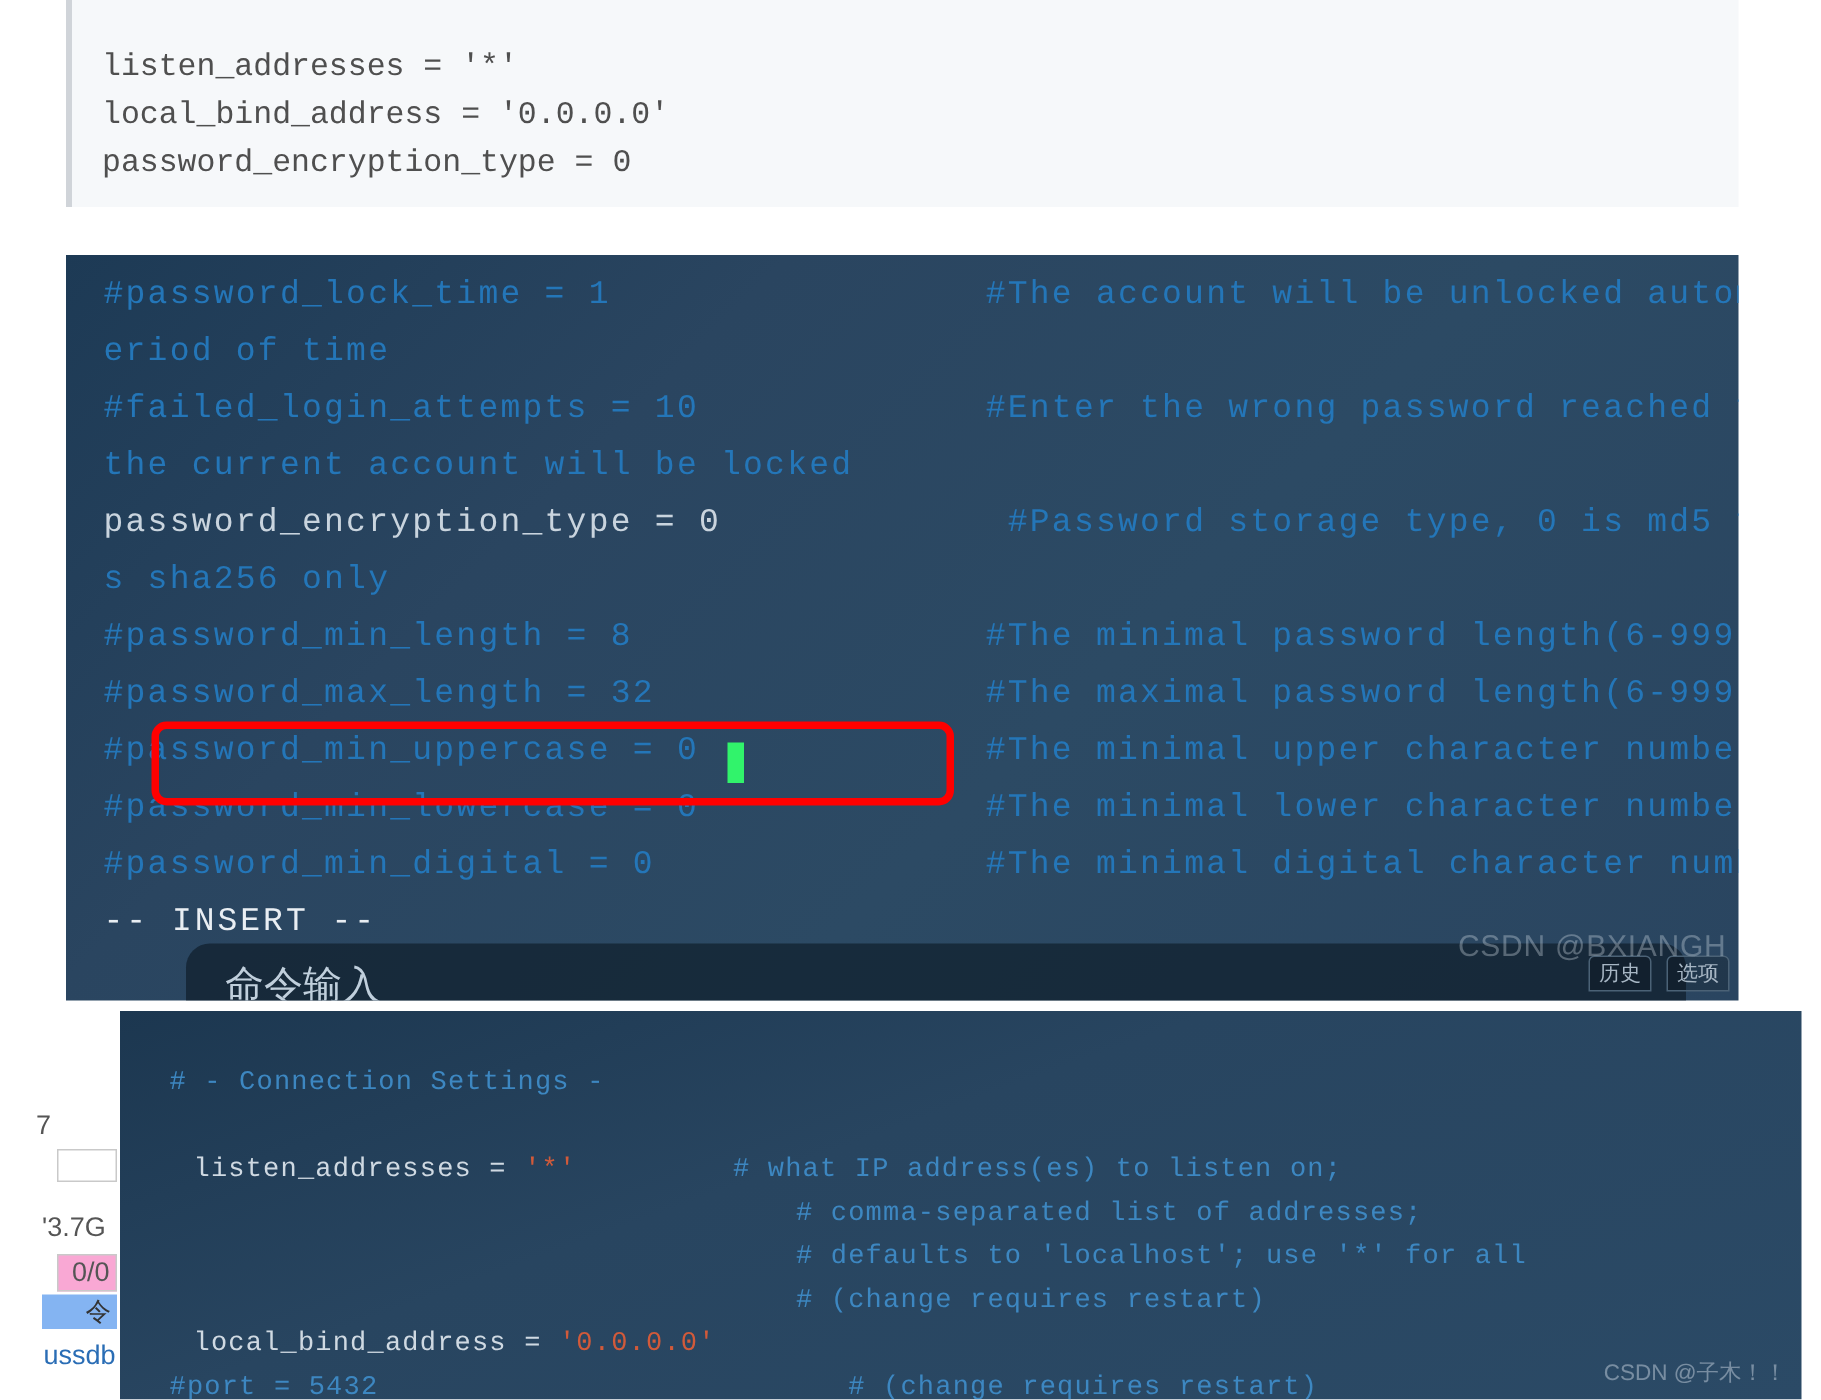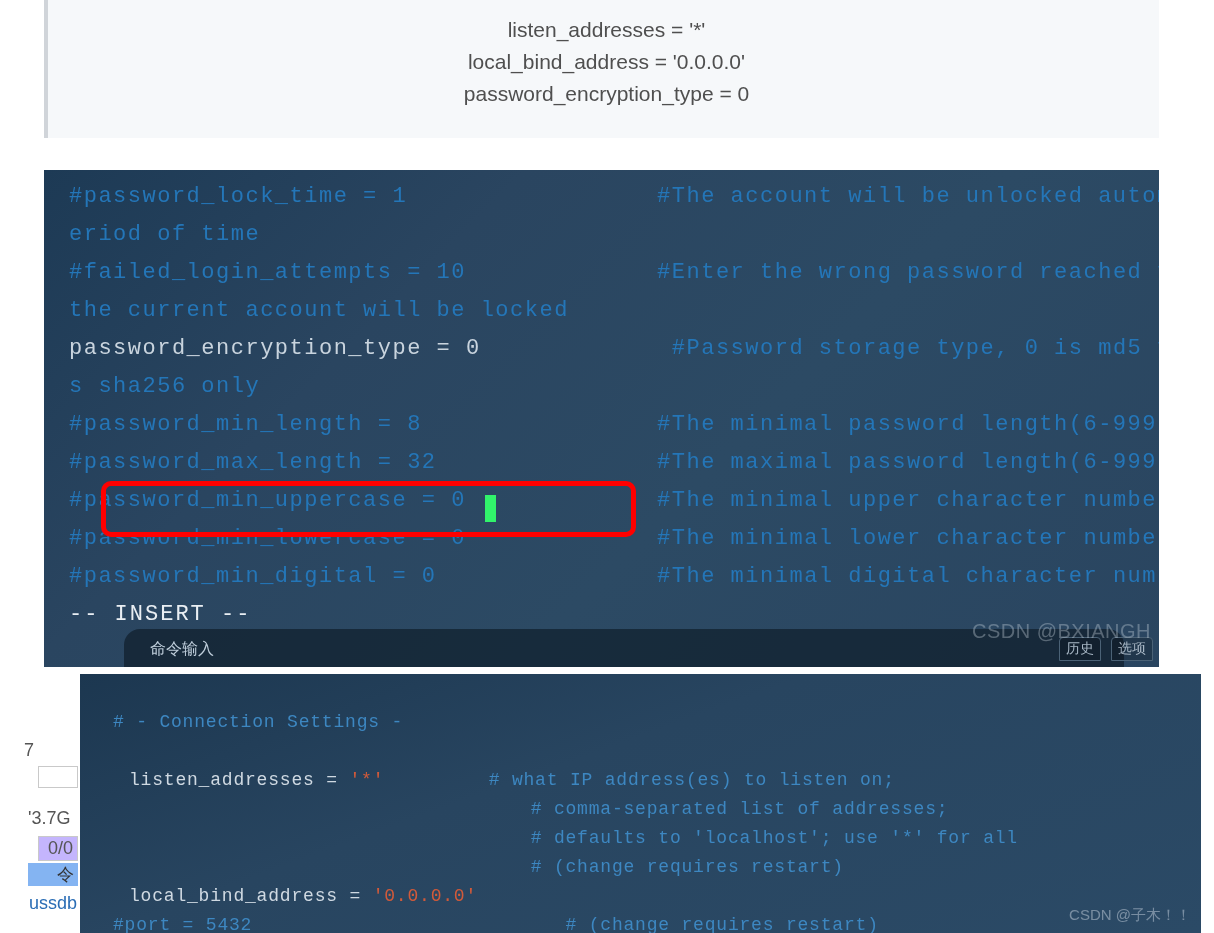--- a/index.html
+++ b/index.html
@@ -14,26 +14,25 @@
 
   
   .top-block {
     position: absolute;
     left: 44px;
     top: 0px;
     width: 1115px;
     height: 138px;
     background: #f6f8fa;
     border-left: 4px solid #d0d4d9;
-    padding: 14px 14px 14px 20px;
-    font-family: Liberation Sans, sans-serif;
+    padding: 30px 14px 14px 20px;
+    font-family: Liberation Mono, monospace;
     font-size: 21px;
     line-height: 32px;
     color: #4f4f4f;
-    text-align: center;
   }
 
   
   .term1 {
     position: absolute;
     left: 44px;
     top: 170px;
     width: 1115px;
     height: 497px;
     background: linear-gradient(135deg, #1d3a55 0%, #2a4560 30%, #2c4a64 60%, #2a4560 100%);
@@ -75,21 +74,21 @@
   }
   .input-popup {
     position: absolute;
     left: 80px;
     bottom: -12px;
     width: 1000px;
     height: 50px;
     background: rgba(8,18,28,0.55);
     border-radius: 16px 16px 0 0;
     color: #c0cfdc;
-    font-size: 16px;
+    font-size: 26px;
     padding: 10px 26px;
     overflow: hidden;
     font-family: "Microsoft YaHei","PingFang SC",sans-serif;
   }
   .badge-row {
     position: absolute;
     right: 6px;
     bottom: 6px;
     display: flex;
     gap: 10px;
@@ -148,21 +147,21 @@
 
   
   .sidefrag {
     position: absolute;
     font-family: Arial,sans-serif;
     color: #555;
     font-size: 18px;
   }
   .sidefrag.box {
     border: 1px solid #c9c9c9;
-    background: #c4b5fd;
+    background: #f9a8d4;
     padding: 1px 4px;
     text-align: right;
   }
   .sidefrag.blue {
     background: #84b4f2;
     color: #333;
     text-align: right;
     padding: 0 4px;
     font-size: 17px;
   }

